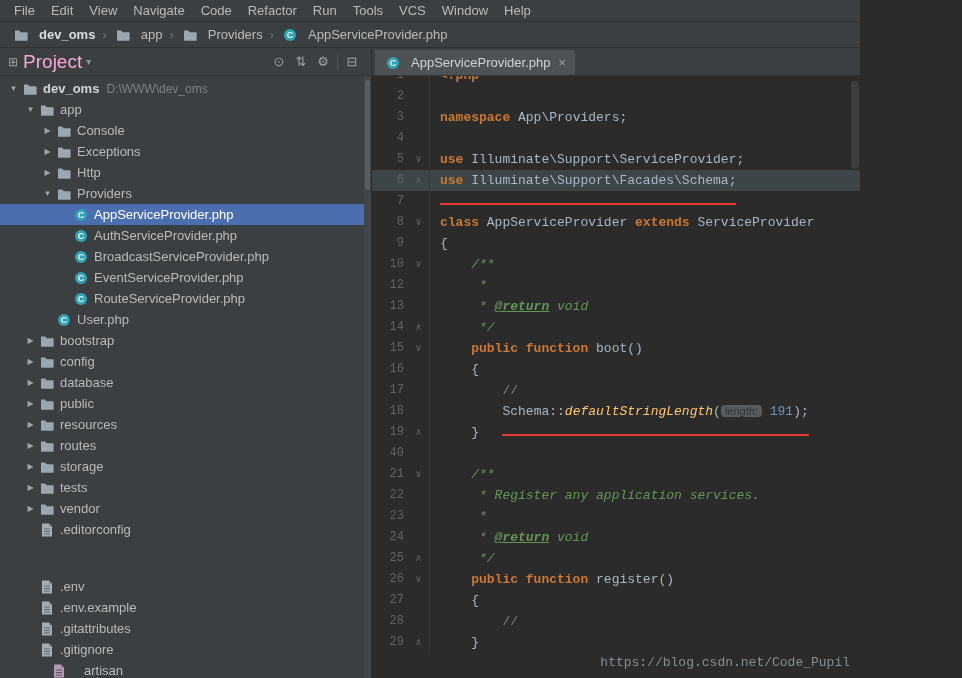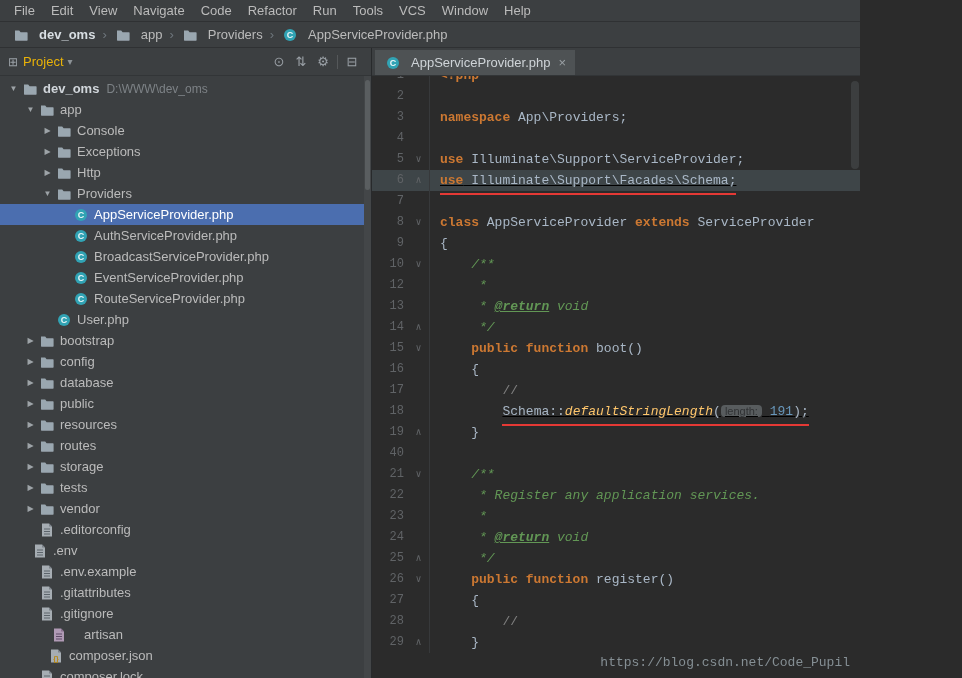--- a/index.html
+++ b/index.html
@@ -23,21 +23,21 @@
 
   
   .main{display:flex;flex:1;min-height:0;}
 
   
   .project-panel{width:372px;flex:none;background:#3c3f41;display:flex;flex-direction:column;
     position:relative;border-right:1px solid #282a2c;box-sizing:border-box;}
   .panel-header{height:28px;flex:none;display:flex;align-items:center;padding:0 8px;
     border-bottom:1px solid #323537;box-sizing:border-box;}
   .panel-header .pv-icon{color:#9aa0a6;font-size:12px;margin-right:5px;}
-  .panel-title{color:#eab308;font-size:13px;}
+  .panel-title{color:#f9a8d4;font-size:19px;}
   .panel-caret{color:#8c9296;font-size:10px;margin-left:4px;}
   .ph-spacer{flex:1;}
   .ph-icon{color:#9aa0a6;font-size:13px;width:22px;text-align:center;cursor:default;}
   .ph-divider{width:1px;height:14px;background:#55585a;margin:0 3px;}
 
   .tree{flex:1;overflow:hidden;padding-top:2px;}
   .tree-row{height:21px;display:flex;align-items:center;font-size:13px;color:#bbbbbb;
     white-space:nowrap;box-sizing:border-box;}
   .tree-row.selected{background:#4b6eaf;color:#ffffff;}
   .t-arrow{width:15px;flex:none;font-size:8px;color:#9da3a7;text-align:center;}
@@ -69,21 +69,21 @@
 
   .tok-kw{color:#cc7832;font-weight:bold;}
   .tok-def{color:#a9b7c6;}
   .tok-doc{color:#629755;font-style:italic;}
   .tok-doctag{color:#629755;font-style:italic;font-weight:bold;text-decoration:underline;}
   .tok-cmt{color:#808080;}
   .tok-num{color:#6897bb;}
   .tok-ym{color:#ffc66b;font-style:italic;}
   .tok-hint{background:#585c5e;color:#303234;border-radius:4px;padding:0 4px;
     font-size:11px;font-family:"Liberation Sans",sans-serif;}
-  .red-underline{border-bottom:2px solid #e53935;padding-bottom:5px;text-decoration:underline;}
+  .red-underline{border-bottom:2px solid #e53935;padding-bottom:15px;}
 
   .watermark{position:absolute;right:10px;bottom:8px;color:#8f9aa0;opacity:.9;
     font-size:13px;font-family:"Liberation Mono","DejaVu Sans Mono",monospace;}
   .ed-scroll-thumb{position:absolute;right:1px;top:5px;width:8px;height:88px;
     background:#4a4e50;opacity:.55;border-radius:4px;}
 </style>
 </head>
 <body>
 
 <div class="app">
@@ -362,21 +362,21 @@
                 <path fill="#7c838a" d="M8 .5l3 3H8z"></path>
                 <g stroke="#5c646b" stroke-width="1">
                   <line x1="3" y1="6" x2="9" y2="6"></line>
                   <line x1="3" y1="8.5" x2="9" y2="8.5"></line>
                   <line x1="3" y1="11" x2="9" y2="11"></line>
                 </g>
               </svg>
             </span>
             <span class="t-label">.editorconfig</span>
           </div>
-          <div class="tree-row" style="padding-left: 16px;">
+          <div class="tree-row" style="padding-left: 23px; margin-top: 36px;">
             <span class="t-arrow"></span>
             <span class="t-icon">
               <svg width="12" height="14" viewBox="0 0 12 14">
                 <path fill="#a6adb3" d="M1 .5h7l3 3v10H1z"></path>
                 <path fill="#7c838a" d="M8 .5l3 3H8z"></path>
                 <g stroke="#5c646b" stroke-width="1">
                   <line x1="3" y1="6" x2="9" y2="6"></line>
                   <line x1="3" y1="8.5" x2="9" y2="8.5"></line>
                   <line x1="3" y1="11" x2="9" y2="11"></line>
                 </g>

